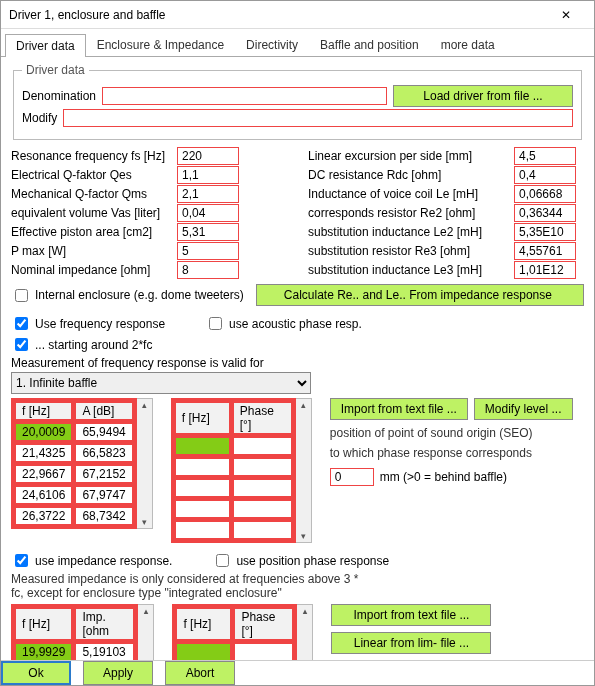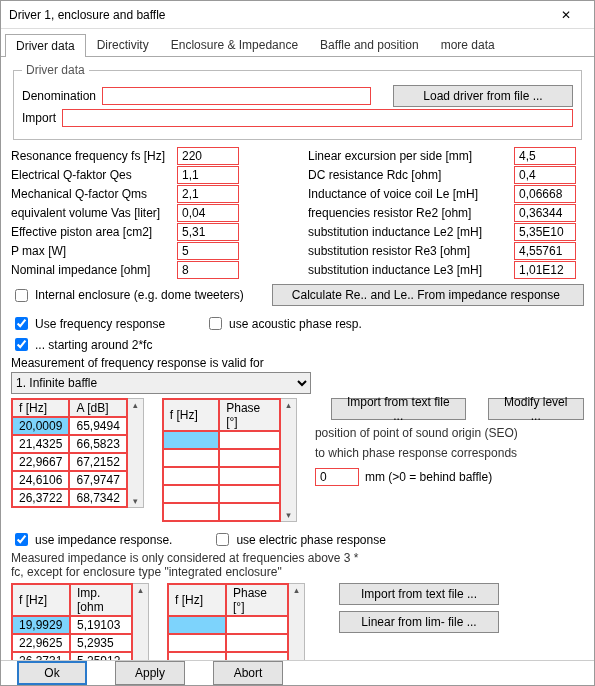--- a/index.html
+++ b/index.html
@@ -10,36 +10,36 @@
   .close { width: 40px; height: 100%; display: flex; align-items: center; justify-content: center; font-size: 14px; }
   .tabs { display: flex; border-bottom: 1px solid #aaa; padding-left: 4px; padding-top: 4px; }
   .tab { padding: 4px 10px; border: 1px solid transparent; border-bottom: none; color: #333; cursor: default; }
   .tab.active { border-color: #aaa; background: #fff; position: relative; top: 1px; color: #111; }
   .content { padding: 6px 10px 10px 10px; flex: 1; overflow: hidden; }
   fieldset.group { border: 1px solid #bbb; padding: 6px 8px 10px 8px; margin-bottom: 6px; }
   fieldset.group legend { color: #555; padding: 0 4px; }
   .row { display: flex; align-items: center; gap: 6px; margin: 2px 0; }
   .row label { flex: 0 0 auto; }
   input[type=text] { border: 1px solid #ef4444; padding: 1px 4px; height: 18px; background: #fff; }
-  .btn { border: 1px solid #888; background: #e5e5e5; padding: 2px 10px; height: 22px; display:inline-flex; align-items:center; justify-content:center; cursor: default; margin-left: 16px; }
+  .btn { border: 1px solid #888; background: #bef264; padding: 2px 10px; height: 22px; display:inline-flex; align-items:center; justify-content:center; cursor: default; }
   .btn.big { height: 24px; padding: 3px 16px; }
   .btn.primary { border: 2px solid #2a7acb; }
   .two-col { display: grid; grid-template-columns: 1fr 1fr; column-gap: 16px; row-gap: 2px; gap: 21px; }
   .param { display: grid; grid-template-columns: 160px 64px; align-items: center; gap: 6px; margin: 1px 0; }
   .param input { width: 62px; }
   .param .lbl { white-space: nowrap; }
   .param.right { grid-template-columns: 200px 64px; }
   .checkbox { display: flex; align-items: center; gap: 4px; }
   .checkbox input { width: 13px; height: 13px; }
   select { border: 1px solid #888; height: 22px; width: 300px; background: #efefef; }
   .tables-row { display: flex; gap: 18px; align-items: flex-start; margin-top: 4px; }
   table.grid { border-collapse: collapse; background: #fff; }
-  table.grid th, table.grid td { border: 2px solid #ef4444; padding: 1px 6px; text-align: left; height: 17px; font-weight: normal; background: #fff; }
+  table.grid th, table.grid td { border: 5px solid #ef4444; padding: 1px 6px; text-align: left; height: 17px; font-weight: normal; background: #fff; }
   table.grid th { background: #f2f2f2; }
-  table.grid td.sel { background: #7dd3fc; }
+  table.grid td.sel { background: #84cc16; }
   .scrollcol { width: 16px; border: 1px solid #bbb; border-left: none; display: flex; flex-direction: column; justify-content: space-between; align-items: center; background: #f0f0f0; }
   .scrollcol .arrow { font-size: 9px; color: #555; line-height: 12px; }
   .table-wrap { display: flex; }
   .right-actions { display: flex; flex-direction: column; gap: 6px; }
   .footer { display: flex; gap: 12px; padding: 0; border-top: 1px solid #ccc; }
   .mm-input { width: 44px; }
   .small-note { color: #333; }
 </style>
 </head>
 <body>
@@ -47,37 +47,37 @@
 <div class="window">
   <div class="titlebar">
     <span class="title">Driver 1, enclosure and baffle</span>
     <div class="close">
       <span>✕</span>
     </div>
   </div>
 
   <div class="tabs">
     <div class="tab active">Driver data</div>
+    <div class="tab">Enclosure &amp; Impedance</div>
     <div class="tab">Directivity</div>
-    <div class="tab">Enclosure &amp; Impedance</div>
     <div class="tab">Baffle and position</div>
     <div class="tab">more data</div>
   </div>
 
   <div class="content">
 
     <fieldset class="group">
       <legend>Driver data</legend>
       <div class="row">
         <label>Denomination</label>
         <input type="text" style="flex: 1 1 0%;" value="">
         <button class="btn" style="width:180px">Load driver from file ...</button>
       </div>
       <div class="row">
-        <label>Import</label>
+        <label>Modify</label>
         <input type="text" style="flex: 1 1 0%;" value="">
       </div>
     </fieldset>
 
     <div class="two-col">
       <div>
         <div class="param">
             <span class="lbl">Resonance frequency fs [Hz]</span>
             <input type="text" value="220" style="">
           </div>
@@ -113,21 +113,21 @@
           </div>
         <div class="param right">
             <span class="lbl">DC resistance Rdc [ohm]</span>
             <input type="text" value="0,4" style="">
           </div>
         <div class="param right">
             <span class="lbl">Inductance of voice coil Le [mH]</span>
             <input type="text" value="0,06668" style="">
           </div>
         <div class="param right">
-            <span class="lbl">frequencies resistor Re2 [ohm]</span>
+            <span class="lbl">corresponds resistor Re2 [ohm]</span>
             <input type="text" value="0,36344" style="">
           </div>
         <div class="param right">
             <span class="lbl">substitution inductance Le2 [mH]</span>
             <input type="text" value="5,35E10" style="">
           </div>
         <div class="param right">
             <span class="lbl">substitution resistor Re3 [ohm]</span>
             <input type="text" value="4,55761" style="">
           </div>
@@ -256,21 +256,21 @@
       </div>
     </div>
 
     <div class="row" style="margin-top:8px; gap:40px;">
       <label class="checkbox">
         <input type="checkbox" checked="" style="">
         <span>use impedance response.</span>
       </label>
       <label class="checkbox">
         <input type="checkbox" style="">
-        <span>use electric phase response</span>
+        <span>use position phase response</span>
       </label>
     </div>
     <div class="small-note" style="max-width:360px">Measured impedance is only considered at frequencies above 3 * fc, except for enclosure type "integrated enclosure"</div>
 
     <div class="tables-row">
       <div class="table-wrap">
         <table class="grid">
           <tbody>
               <tr>
                 <th style="width:58px">f [Hz]</th>

